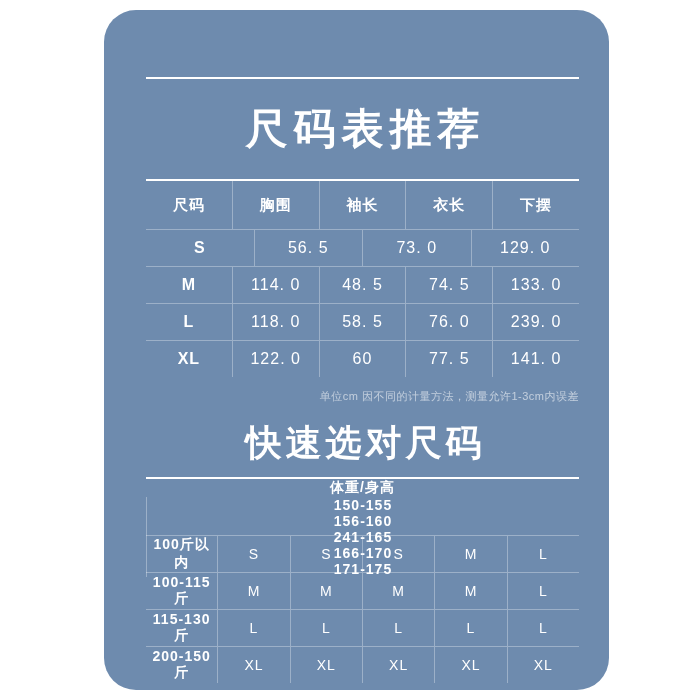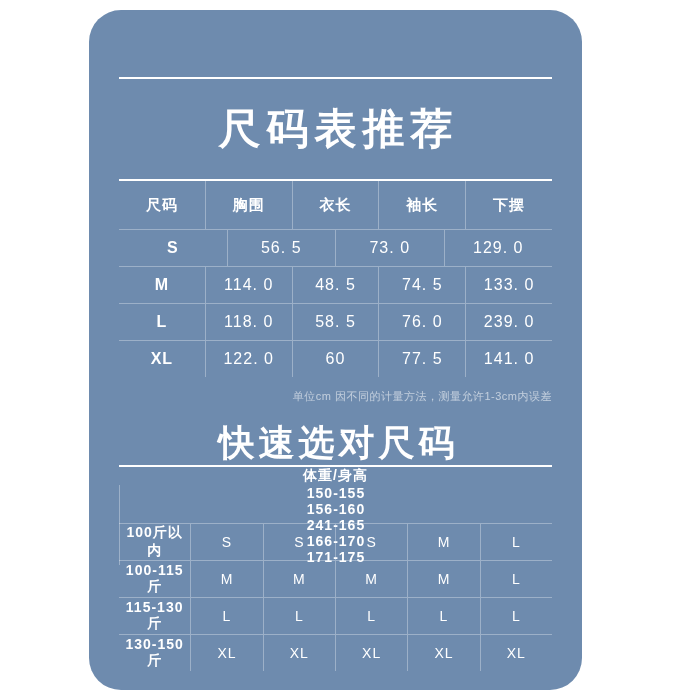--- a/index.html
+++ b/index.html
@@ -2,33 +2,33 @@
 <html><head>
 <meta charset="utf-8">
 <style>
   html,body{margin:0;padding:0;}
   body{
     width:700px;height:700px;background:#ffffff;
     font-family:"Liberation Sans","DejaVu Sans",sans-serif;
     position:relative;overflow:hidden;
   }
   .card{
-    position:absolute;left:89px;top:10px;width:493px;height:680px;
-    background:#6E8BAE;border-radius:32px;color:#ffffff;
+    position:absolute;left:104px;top:10px;width:493px;height:680px;
+    background:#6E8BAE;border-radius:32px;color:#ffffff;padding-left:12px;
   }
   .content{margin:0 30px;}
   .rule{height:2px;background:#ffffff;border:none;margin:0;}
   .rule-top{margin-top:67px;}
   .big-title{
     height:100px;display:flex;align-items:center;justify-content:center;
     font-size:42px;font-weight:bold;letter-spacing:6px;text-indent:6px;
     white-space:nowrap;
   }
   .big-title.second{
-    height:44px;margin-top:18px;font-size:36px;letter-spacing:4px;
+    height:44px;margin-top:18px;margin-bottom:12px;font-size:36px;letter-spacing:4px;
   }
   .table{width:100%;}
   .trow{display:flex;align-items:center;}
   .trow + .trow{border-top:1px solid rgba(255,255,255,0.32);}
   .trow .cell{flex:1;text-align:center;font-size:16px;letter-spacing:1px;}
   .cell + .cell{border-left:1px solid rgba(255,255,255,0.32);align-self:stretch;
     display:flex;align-items:center;justify-content:center;}
   .thead{height:48px;}
   .thead .cell{font-weight:bold;font-size:15px;text-align:center;}
   .drow{height:36px;}
@@ -50,22 +50,22 @@
     <div class="rule rule-top"></div>
 
     <div class="big-title">尺码表推荐</div>
 
     <div class="rule"></div>
 
     <div class="table t1">
       <div class="trow thead">
         <div class="cell">尺码</div>
         <div class="cell">胸围</div>
+        <div class="cell">袖长</div>
         <div class="cell">衣长</div>
-        <div class="cell">袖长</div>
         <div class="cell">下摆</div>
       </div>
       <div class="trow drow">
         <div class="cell label-cell">S</div>
         <div class="cell">56. 5</div>
         <div class="cell">73. 0</div>
         <div class="cell">129. 0</div>
       </div>
       <div class="trow drow">
         <div class="cell label-cell">M</div>
@@ -123,21 +123,21 @@
       </div>
       <div class="trow drow">
         <div class="cell label-cell">115-130斤</div>
         <div class="cell">L</div>
         <div class="cell">L</div>
         <div class="cell">L</div>
         <div class="cell">L</div>
         <div class="cell">L</div>
       </div>
       <div class="trow drow">
-        <div class="cell label-cell">130-150斤</div>
+        <div class="cell label-cell">200-150斤</div>
         <div class="cell">XL</div>
         <div class="cell">XL</div>
         <div class="cell">XL</div>
         <div class="cell">XL</div>
         <div class="cell">XL</div>
       </div>
     </div>
 
   </div>
 </div>

